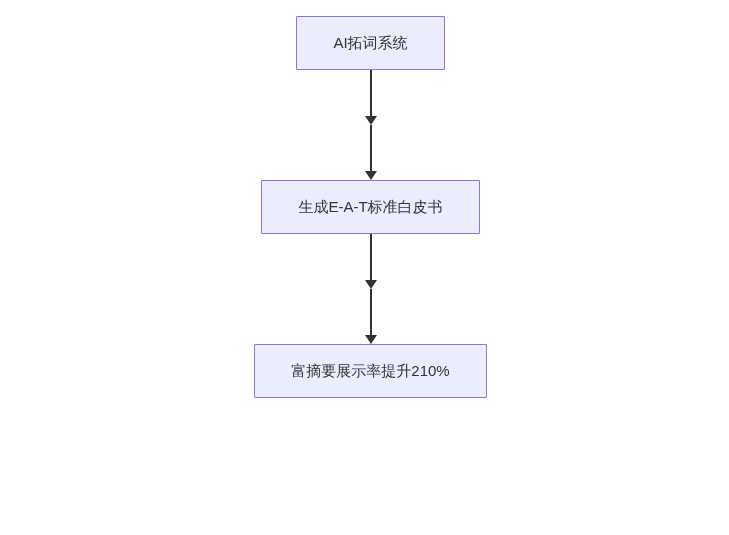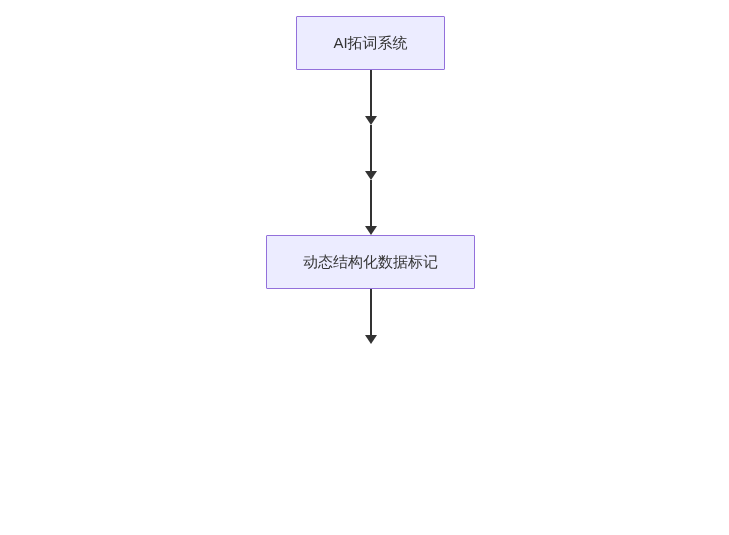--- a/index.html
+++ b/index.html
@@ -78,28 +78,29 @@
       <div class="shaft"></div>
       <div class="head"></div>
     </div>
 
 
     <div class="flow-arrow">
       <div class="shaft"></div>
       <div class="head"></div>
     </div>
 
-
-    <div class="flow-arrow">
-      <div class="shaft"></div>
-      <div class="head"></div>
-    </div>
-
-    <div class="flow-node">动态结构化数据标记</div>
+    <div class="flow-node">生成E-A-T标准白皮书</div>
 
     <div class="flow-arrow">
       <div class="shaft"></div>
       <div class="head"></div>
     </div>
 
 
+    <div class="flow-arrow">
+      <div class="shaft"></div>
+      <div class="head"></div>
+    </div>
+
+    <div class="flow-node">富摘要展示率提升210%</div>
+
   </div>
 </div>
 
 </body></html>

